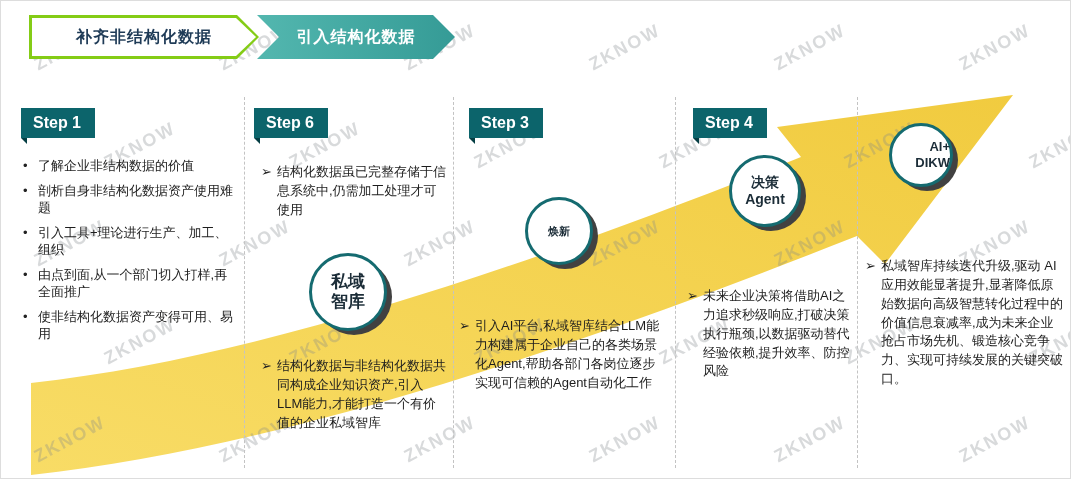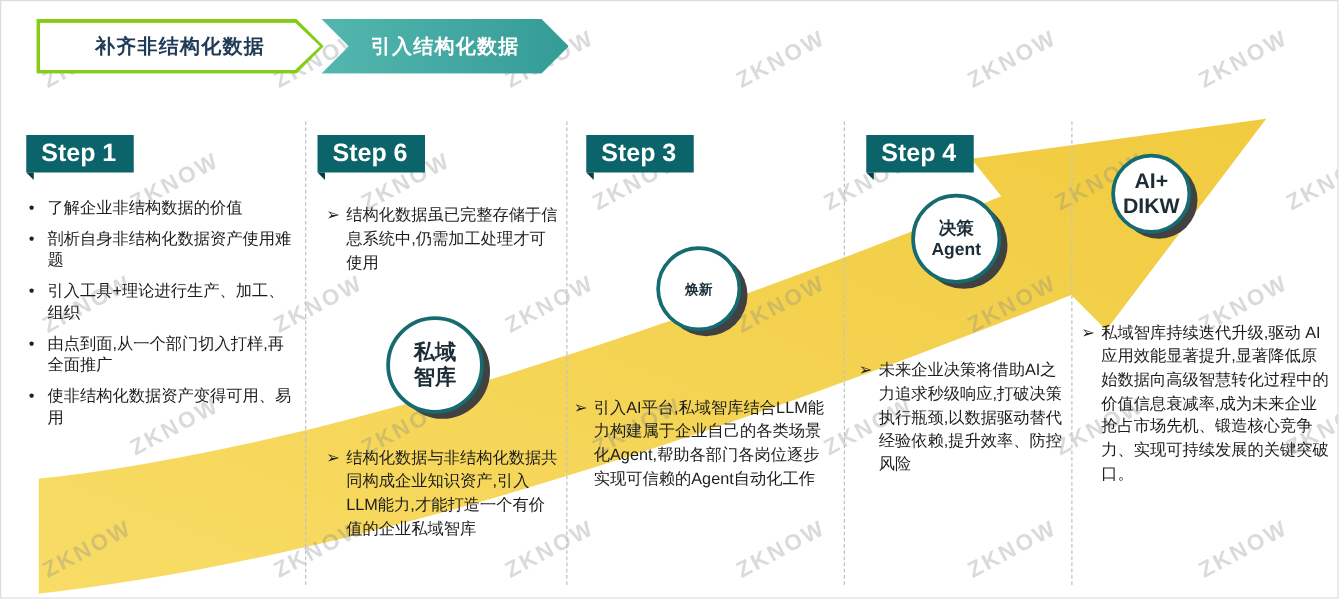--- a/index.html
+++ b/index.html
@@ -25,21 +25,21 @@
 
   
   .arrow-svg { position:absolute; inset:0; width:1071px; height:479px; }
 
   
   #watermarks { position:absolute; inset:0; pointer-events:none; }
   .wm { position:absolute; font-weight:bold; font-size:18px; letter-spacing:2px; color:#80868c; opacity:.30;
         transform:rotate(-28deg); white-space:nowrap; }
 
   
-  .step { position:absolute; top:107px; height:30px; background:#0C646B; color:#fff; font-weight:bold; font-size:20px;
+  .step { position:absolute; top:107px; height:30px; background:#0C646B; color:#fff; font-weight:bold; font-size:16px;
           display:flex; align-items:center; padding:0 14px 0 12px; }
   .step::after { content:""; position:absolute; left:0; bottom:-6px; width:0; height:0;
                  border-top:6px solid #053E44; border-left:6px solid transparent; }
   .s1 { left:20px; } .s2 { left:253px; } .s3 { left:468px; } .s4 { left:692px; }
 
   
   .b-list { position:absolute; left:22px; top:156px; width:210px; font-size:13px; color:#1d1d1d; }
   .b-item { display:flex; margin-bottom:7px; line-height:1.35; }
   .mk { flex:0 0 15px; width:15px; color:#222; }
 
@@ -54,21 +54,21 @@
 
   
   .circle { position:absolute; background:#fff; border:3px solid #156B70; border-radius:50%;
             display:flex; flex-direction:column; align-items:center; justify-content:center;
             font-weight:bold; color:#1c2d38; text-align:center;
             box-shadow:6px 5px 0 -1px #414141; }
   .c1 { left:42px;  top:372px; width:82px; height:82px; font-size:20px; }
   .c2 { left:308px; top:252px; width:78px; height:78px; font-size:17px; line-height:1.15; }
   .c3 { left:524px; top:196px; width:68px; height:68px; font-size:11px; }
   .c4 { left:728px; top:154px; width:72px; height:72px; font-size:14px; line-height:1.2; }
-  .c5 { left:888px; top:122px; width:64px; height:64px; font-size:17px; line-height:1.2; }
+  .c5 { left:888px; top:122px; width:64px; height:64px; font-size:13px; line-height:1.2;align-items:flex-end; }
 </style>
 </head>
 <body>
 
 <div class="stage">
 
   <svg class="arrow-svg" viewBox="0 0 1071 479">
     <defs>
       <linearGradient id="goldgrad" x1="0" y1="1" x2="1" y2="0">
         <stop offset="0" stop-color="#F8DC66"></stop>

